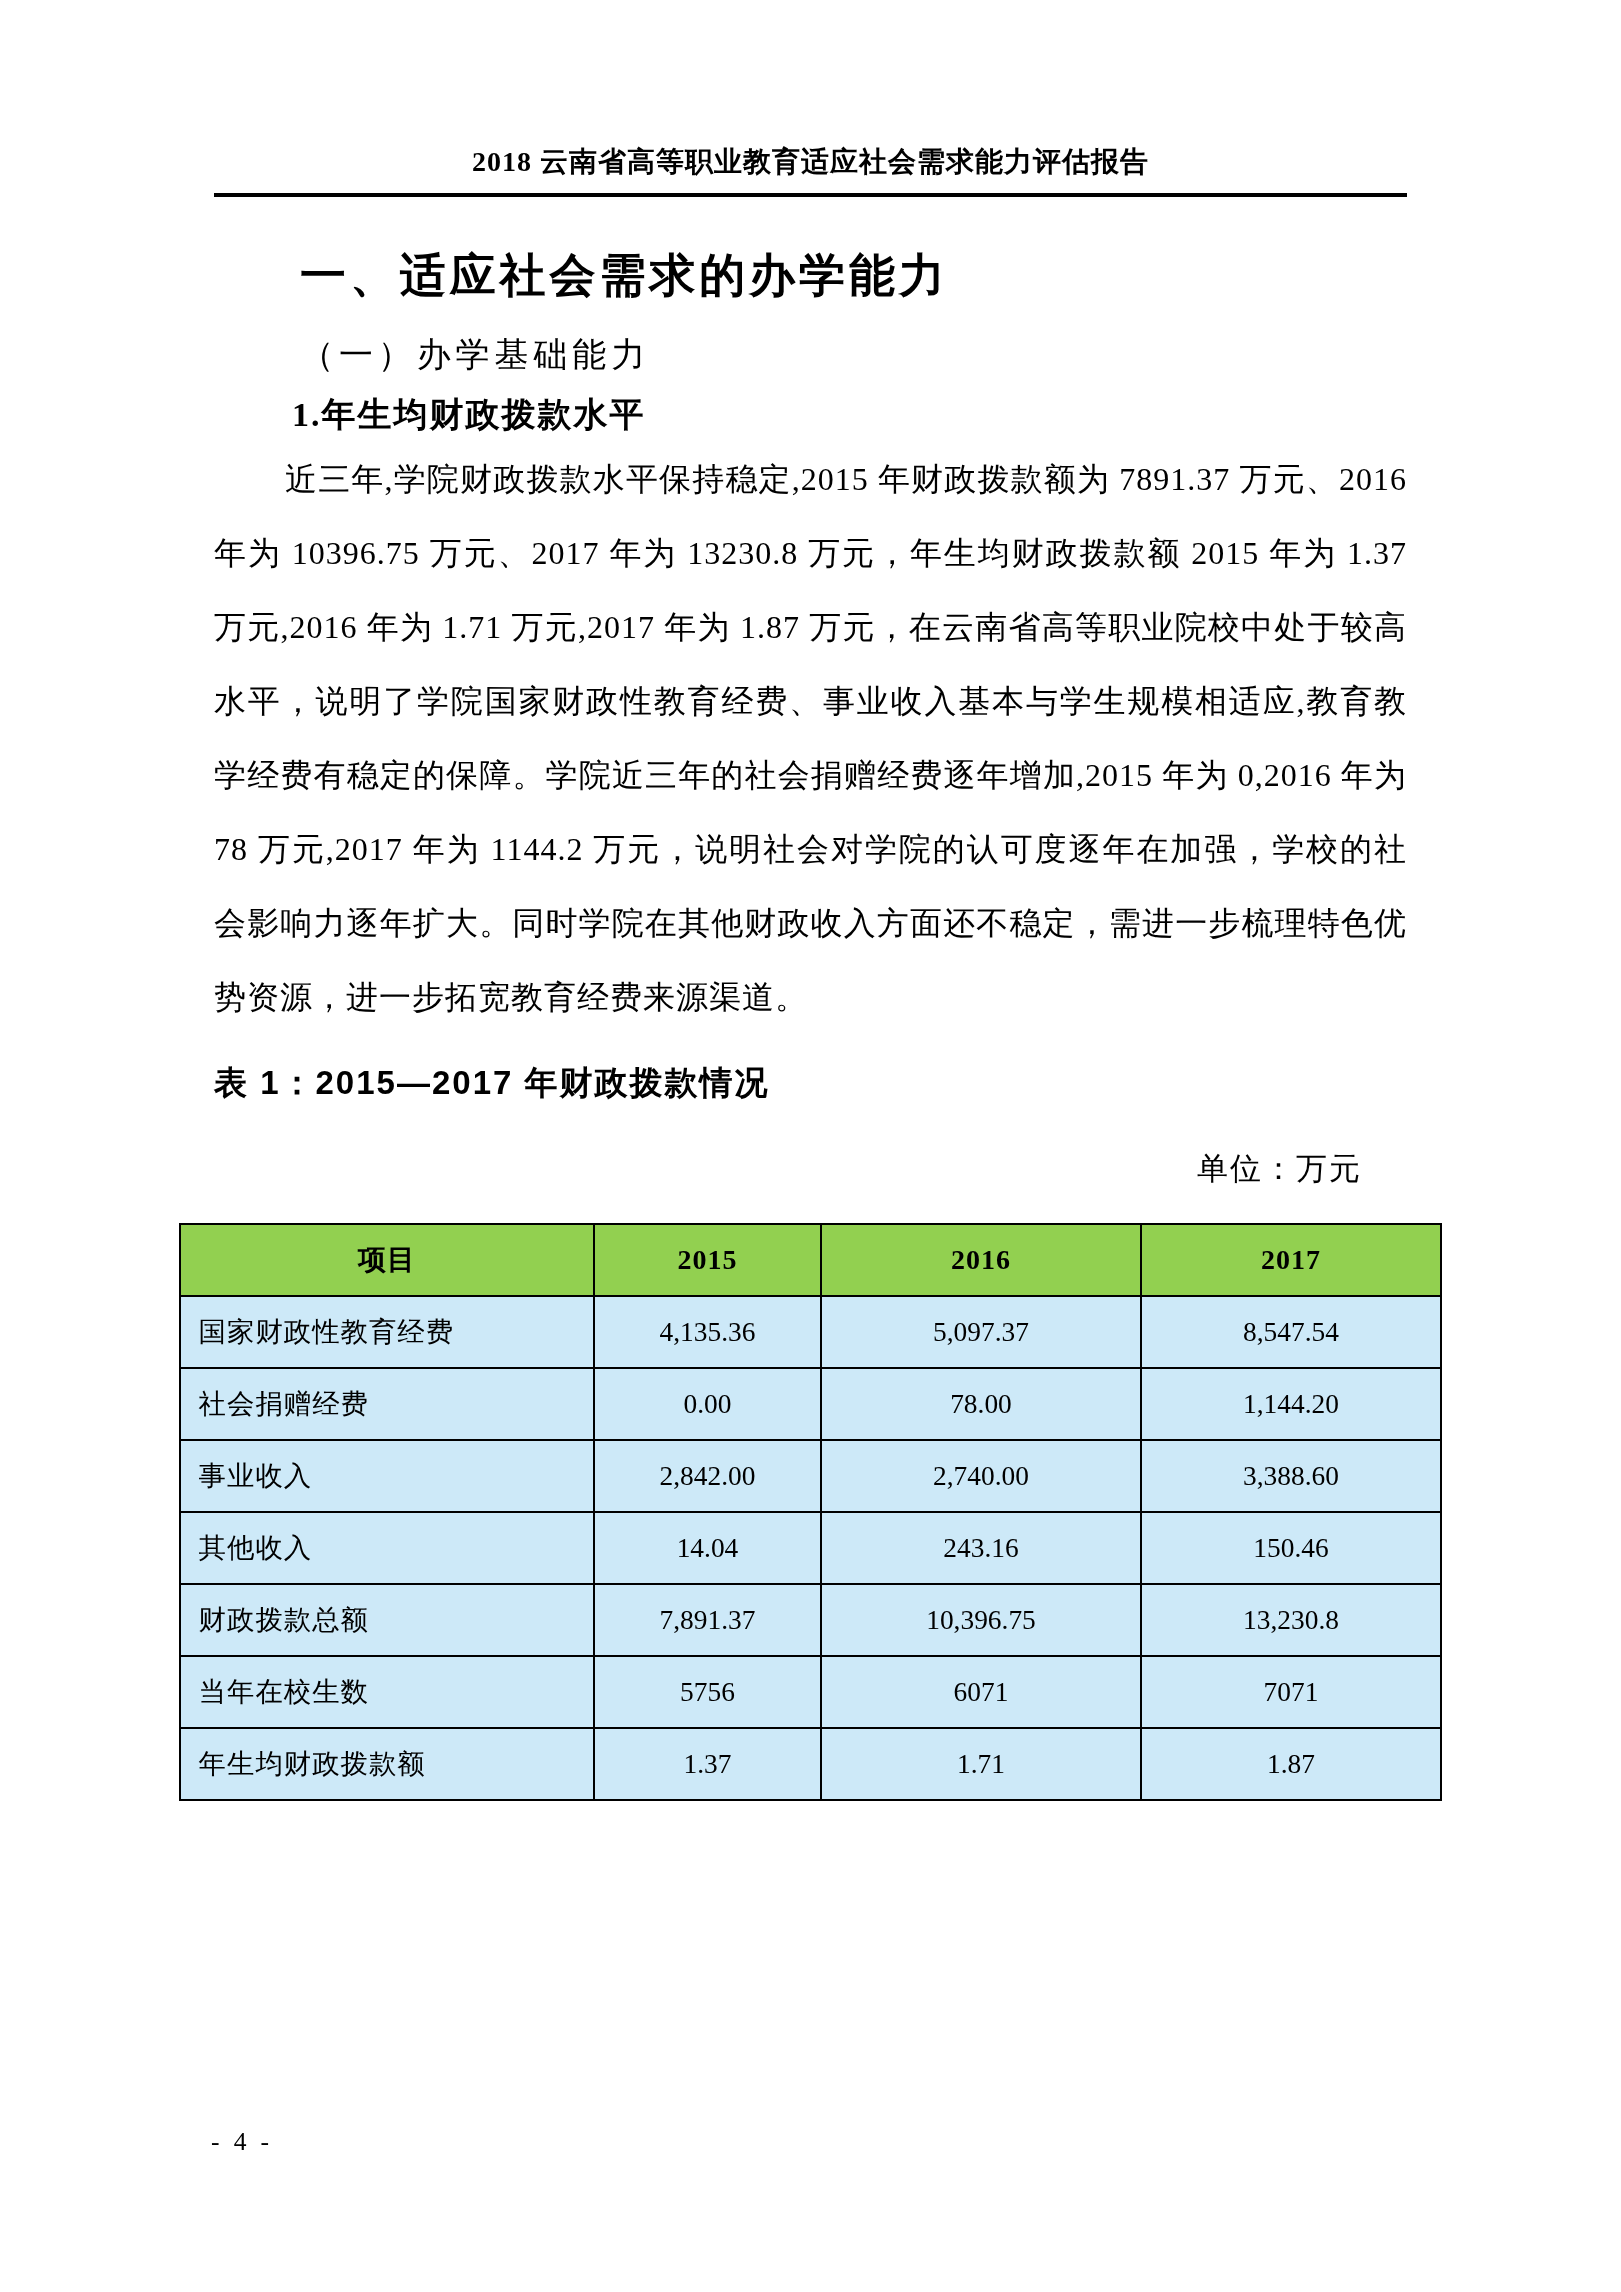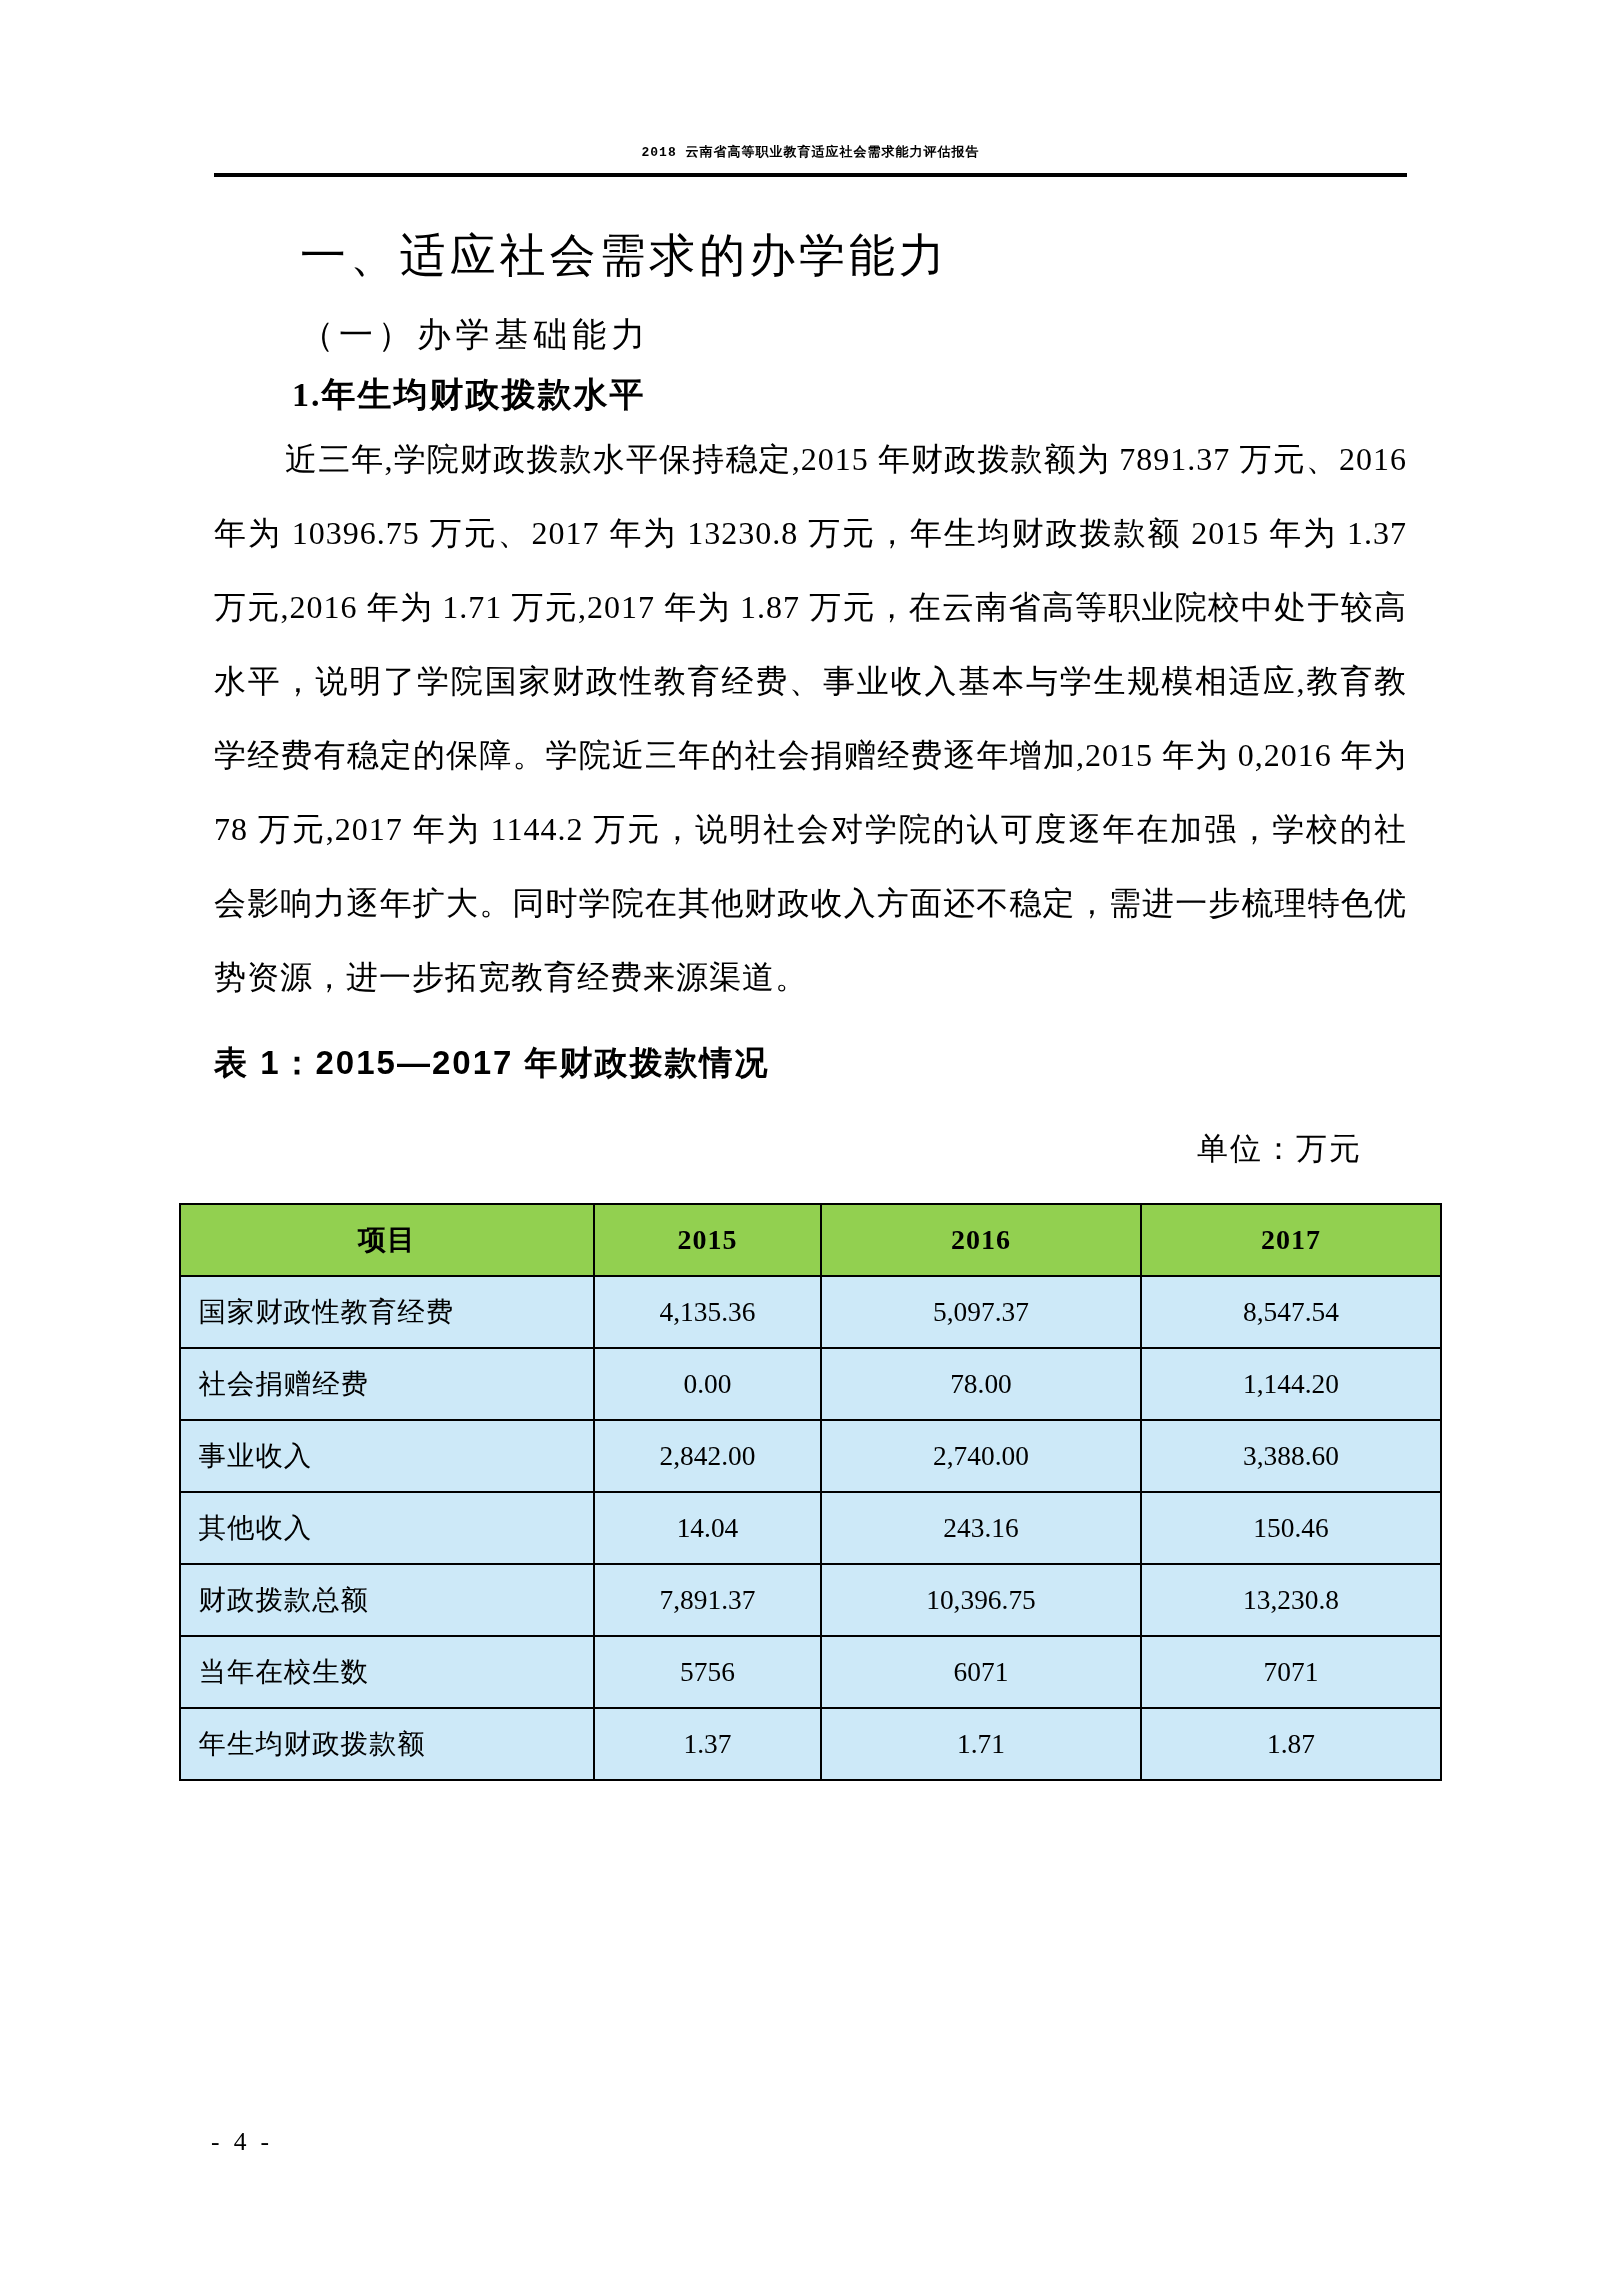--- a/index.html
+++ b/index.html
@@ -9,31 +9,31 @@
     background:#ffffff;
     box-sizing:border-box;
     padding:0 214px;
     color:#000;
     font-family:"Liberation Serif","DejaVu Serif",serif;
     overflow:hidden;
   }
   .running-header { padding-top:143px; }
   .header-text {
     text-align:center;
-    font-family:Liberation Mono, monospace;
+    font-family:Liberation Serif, serif;
     font-weight:700;
-    font-size:13px;
+    font-size:28px;
     letter-spacing:1px;
   }
   .header-rule { height:3.9px; background:#000; margin-top:11.8px; }
 
   .h1 {
     margin:49px 0 0 86px;
     font-family:"Liberation Sans","DejaVu Sans",sans-serif;
-    font-weight:400;
+    font-weight:700;
     font-size:46px;
     letter-spacing:3.9px;
     line-height:1.3;
   }
   .h2 {
     margin:27.4px 0 0 86px;
     font-weight:400;
     font-size:34px;
     letter-spacing:4.9px;
     line-height:1.3;

